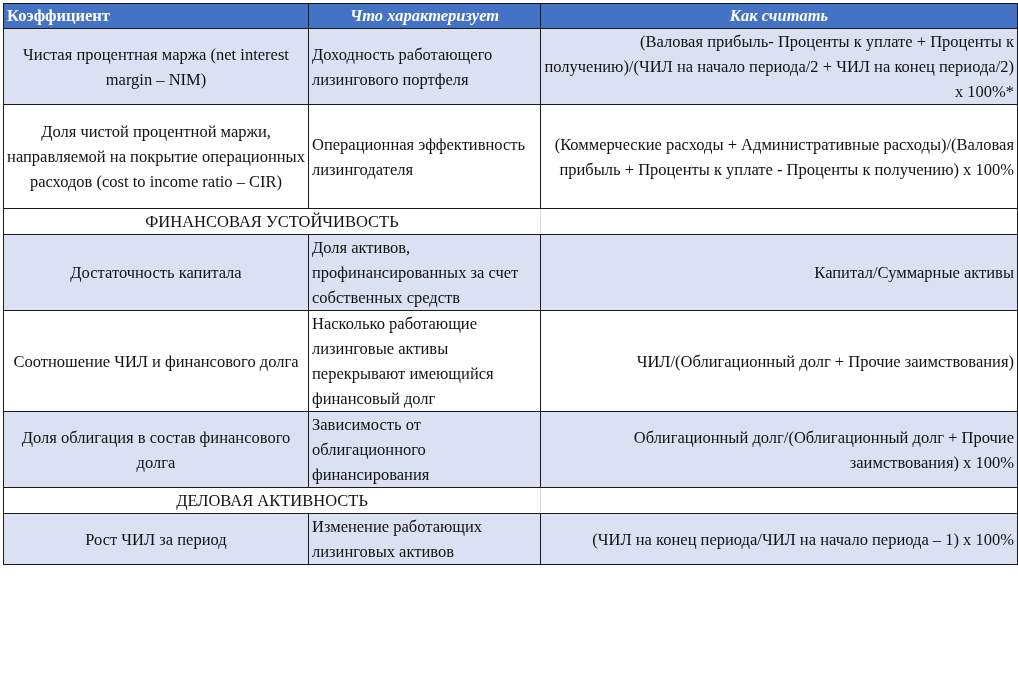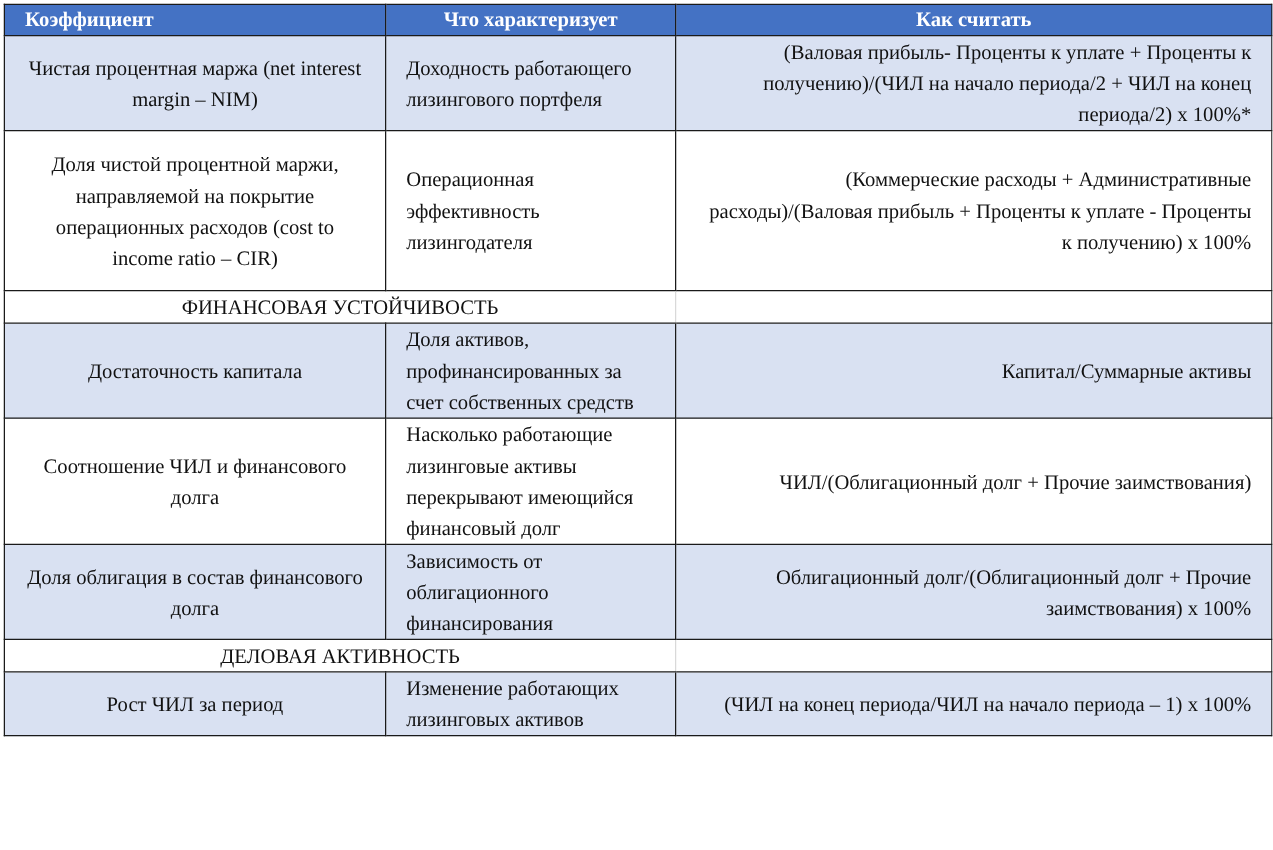--- a/index.html
+++ b/index.html
@@ -7,27 +7,27 @@
     .tbl {
       position: absolute; left: 3px; top: 3px;
       border-collapse: collapse; table-layout: fixed;
       width: 1014px;
       font-family: "Liberation Serif", "DejaVu Serif", serif;
       font-size: 16.5px; color: #111111; line-height: 25px;
     }
     .tbl col.c1 { width: 305px; }
     .tbl col.c2 { width: 232px; }
     .tbl col.c3 { width: 477px; }
-    .tbl td, .tbl th { border: 1.5px solid #1a1a1a; padding: 0 16px; vertical-align: middle; }
+    .tbl td, .tbl th { border: 1.5px solid #1a1a1a; padding: 0 3px; vertical-align: middle; }
     .tbl thead th {
       background: #4472c4; color: #ffffff; font-weight: bold; height: 24px; line-height: 22px;
       font-size: 16.5px;
     }
     .tbl thead th.left { text-align: left; }
-    .tbl thead th.center { text-align: center; }
+    .tbl thead th.center { text-align: center; font-style: italic; }
     .tbl tr.section td { background: #ffffff; height: 23px; }
     .tbl tr.section td.sec-label { text-align: center; border-right: none; }
     .tbl tr.section td.sec-blank { border-left: 1px solid #d9d9d9; }
     .tbl td.c-name { text-align: center; }
     .tbl td.c-desc { text-align: left; }
     .tbl td.c-formula { text-align: right; }
     .tbl tr.blue td { background: #d9e1f2; }
     .tbl tr.white td { background: #ffffff; }
   </style>
 </head>
@@ -46,21 +46,21 @@
       <th class="center">Как считать</th>
     </tr>
   </thead>
   <tbody>
 
     <tr class="blue" style="height:74px">
       <td class="c-name">Чистая процентная маржа (net interest margin – NIM)</td>
       <td class="c-desc">Доходность работающего лизингового портфеля</td>
       <td class="c-formula">(Валовая прибыль- Проценты к уплате + Проценты к получению)/(ЧИЛ на начало периода/2 + ЧИЛ на конец периода/2) х 100%*</td>
     </tr>
-    <tr class="white" style="height:128px">
+    <tr class="white" style="height:104px">
       <td class="c-name">Доля чистой процентной маржи, направляемой на покрытие операционных расходов (cost to income ratio – CIR)</td>
       <td class="c-desc">Операционная эффективность лизингодателя</td>
       <td class="c-formula">(Коммерческие расходы + Административные расходы)/(Валовая прибыль + Проценты к уплате - Проценты к получению) х 100%</td>
     </tr>
 
     <tr class="section">
       <td class="sec-label" colspan="2">ФИНАНСОВАЯ УСТОЙЧИВОСТЬ</td>
       <td class="sec-blank"></td>
     </tr>
     <tr class="blue" style="height:73px">

